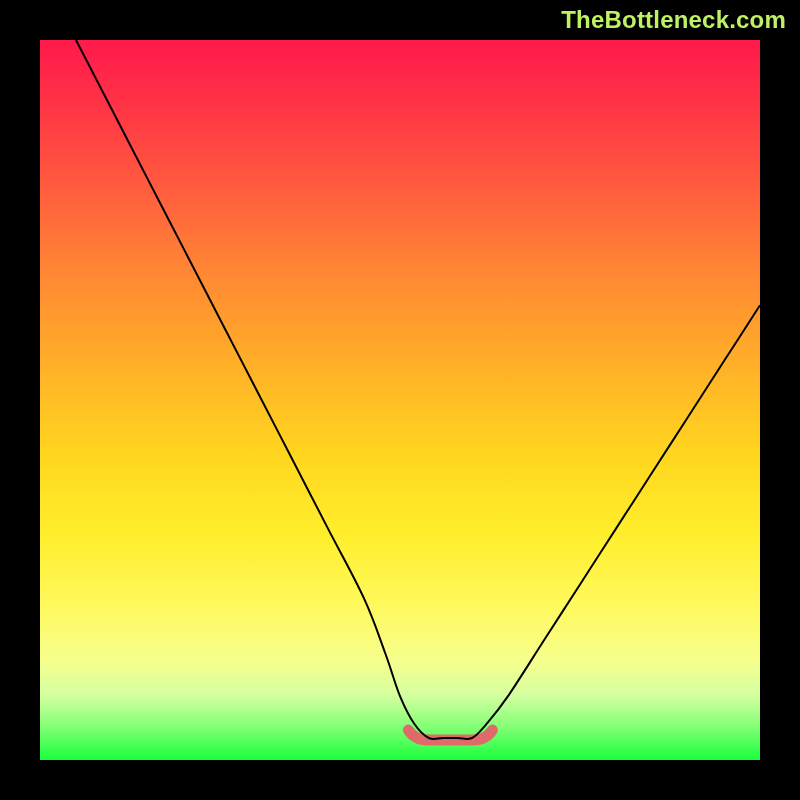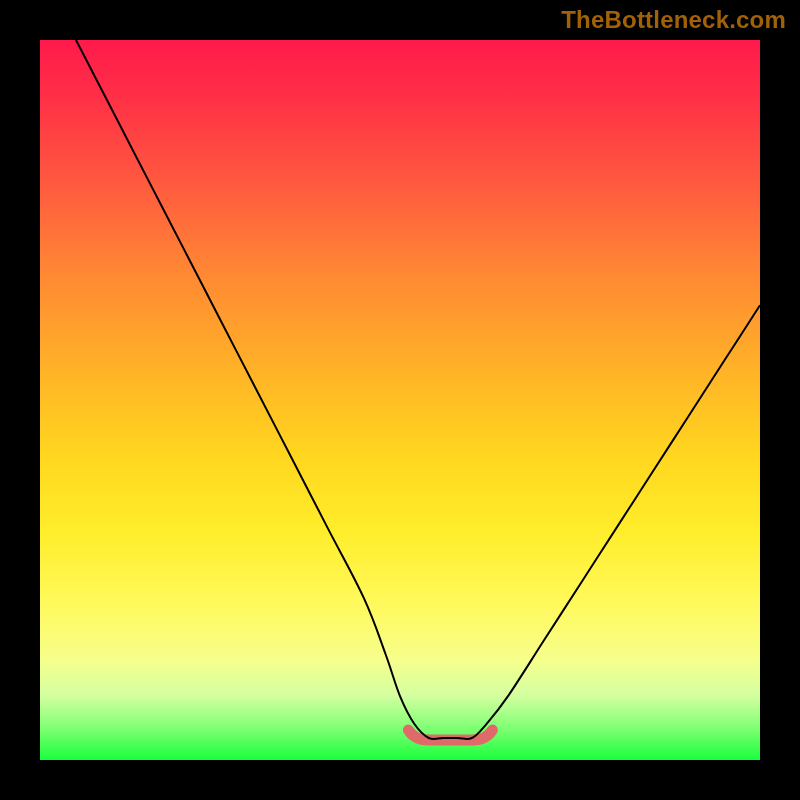--- a/index.html
+++ b/index.html
@@ -14,21 +14,21 @@
   .frame {
     position: relative;
     width: 800px;
     height: 800px;
     background: #000;
   }
   .watermark {
     position: absolute;
     top: 6px;
     right: 14px;
-    color: #a16207;
+    color: #bef264;
     font-size: 24px;
     font-weight: 600;
     letter-spacing: 0.2px;
     user-select: none;
   }
   .plot-area {
     position: absolute;
     left: 40px;
     top: 40px;
     width: 720px;

